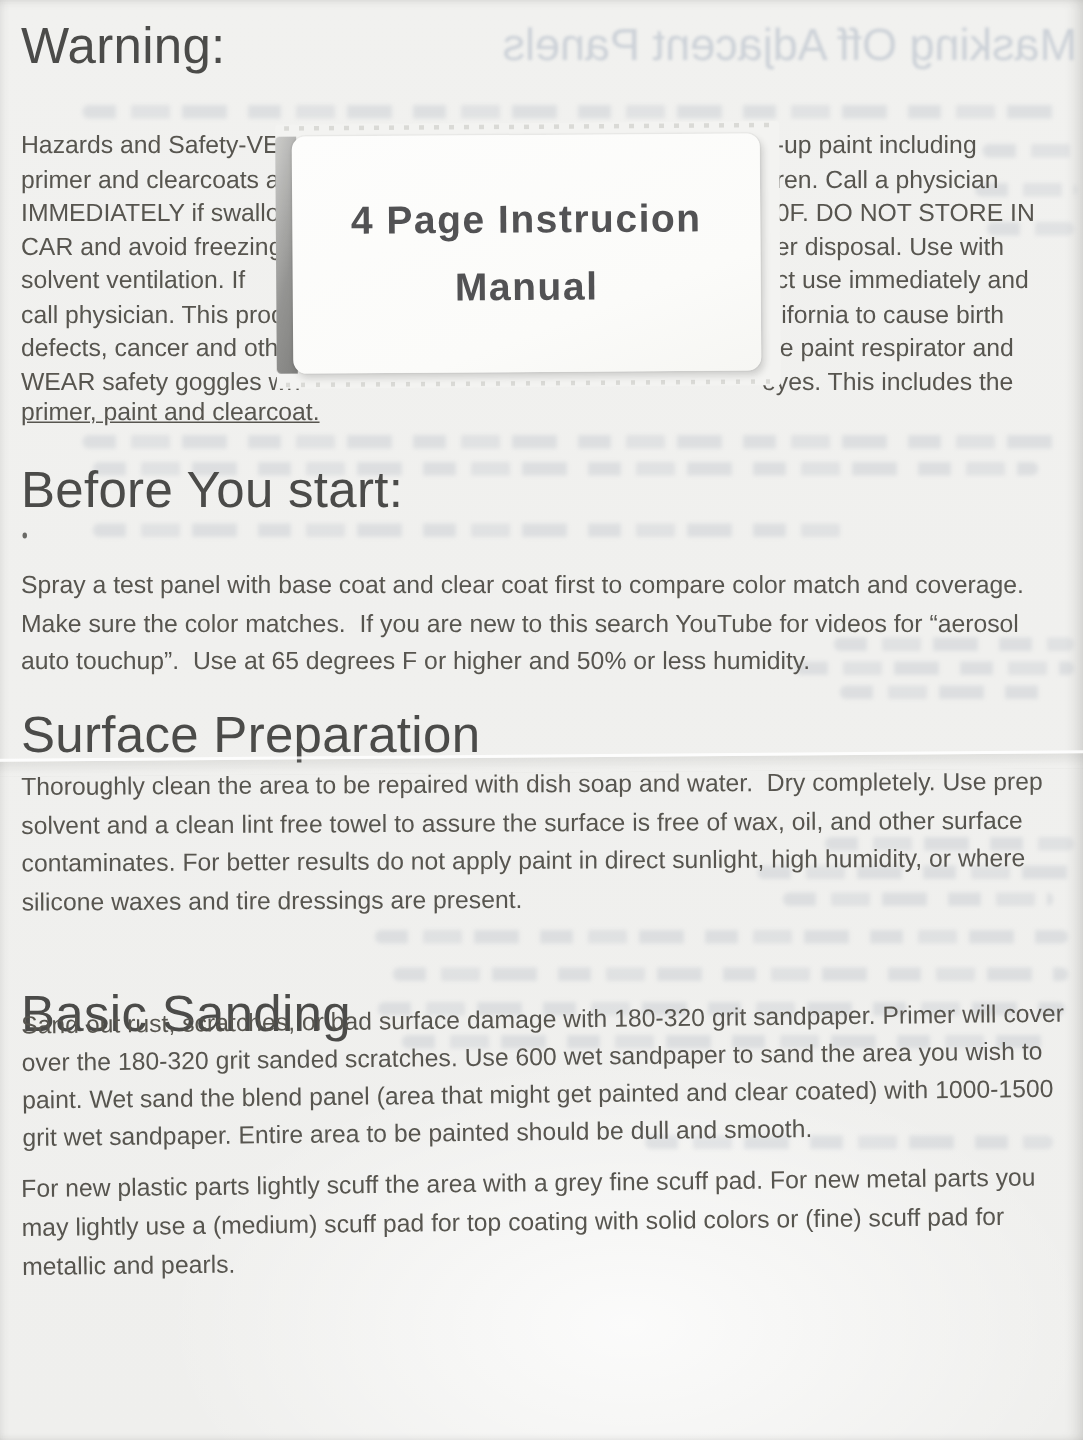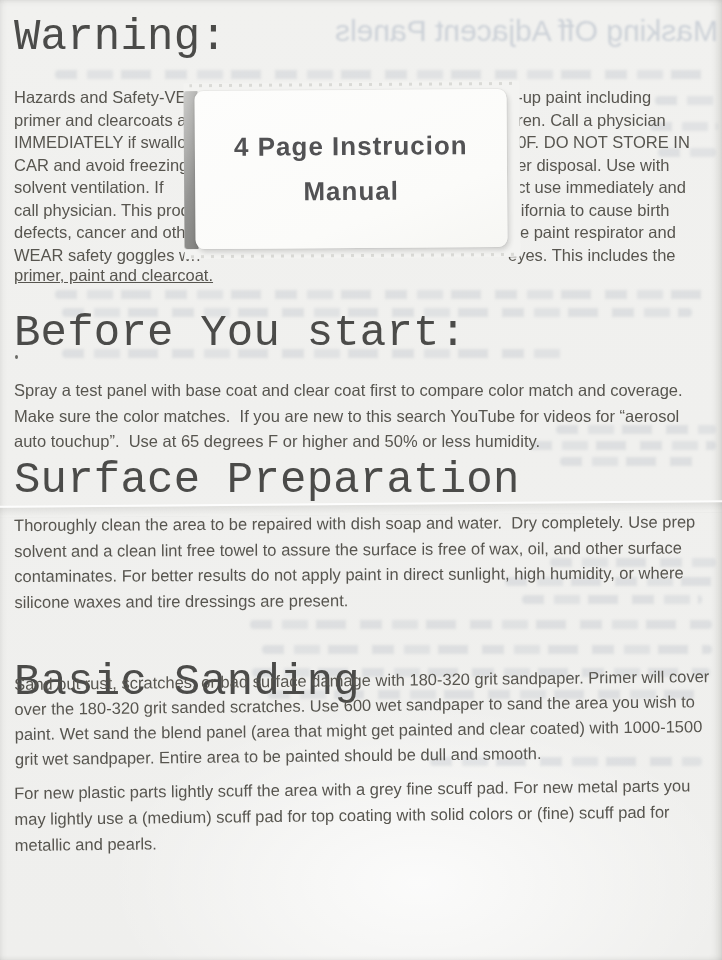--- a/index.html
+++ b/index.html
@@ -14,23 +14,22 @@
       radial-gradient(ellipse 520px 300px at 58% 92%, rgba(255,255,255,.75) 0%, rgba(255,255,255,0) 60%),
       linear-gradient(180deg,#f1f1ef 0%,#f0f0ee 45%,#efefed 100%);
     box-shadow:
       inset -7px 0 9px -4px rgba(60,60,58,.18),
       inset 4px 0 6px -3px rgba(60,60,58,.10),
       inset 0 5px 7px -4px rgba(60,60,58,.08),
       inset 0 -4px 6px -4px rgba(60,60,58,.06);
   }
   .h1{
     position:absolute;left:14px;
-    font-size:44px;font-weight:400;color:#4b4b49;letter-spacing:.2px;
+    font-size:34px;font-weight:400;color:#4b4b49;letter-spacing:.2px;
     white-space:nowrap;
-    font-family:Liberation Mono, monospace;
   }
   .body-text{
     position:absolute;left:14px;
     font-size:16.5px;color:#57554f;line-height:25.5px;
     white-space:pre-wrap;
   }
   .frag{white-space:nowrap;font-size:16.5px;color:#57554f;line-height:22.5px;}
   .fragcol{position:absolute;}
   .lastline{position:absolute;left:14px;font-size:16.5px;color:#57554f;white-space:nowrap;}
   
@@ -136,21 +135,21 @@
     <div class="label">
       <div class="l1">4 Page Instrucion</div>
       <div class="l2">Manual</div>
     </div>
   </div>
 
   <div class="h1" style="top:308px;">Before You start:</div>
   <div class="dot"></div>
   <div class="body-text" style="top:378px;width:694px;">Spray a test panel with base coat and clear coat first to compare color match and coverage. Make sure the color matches.  If you are new to this search YouTube for videos for “aerosol auto touchup”.  Use at 65 degrees F or higher and 50% or less humidity.</div>
 
-  <div class="h1" style="top:455px;">Surface Preparation</div>
+  <div class="h1" style="top:471px;">Surface Preparation</div>
   <div class="seam"></div>
   <div class="body-text tilt1" style="top:513px;width:698px;">Thoroughly clean the area to be repaired with dish soap and water.  Dry completely. Use prep solvent and a clean lint free towel to assure the surface is free of wax, oil, and other surface contaminates. For better results do not apply paint in direct sunlight, high humidity, or where silicone waxes and tire dressings are present.</div>
 
   <div class="h1" style="top:657px;">Basic Sanding</div>
   <div class="body-text tilt2" style="top:672px;width:702px;line-height:25px;">Sand out rust, scratches, or bad surface damage with 180-320 grit sandpaper. Primer will cover over the 180-320 grit sanded scratches. Use 600 wet sandpaper to sand the area you wish to paint. Wet sand the blend panel (area that might get painted and clear coated) with 1000-1500 grit wet sandpaper. Entire area to be painted should be dull and smooth.</div>
   <div class="body-text tilt2" style="top:780px;width:700px;line-height:26px;">For new plastic parts lightly scuff the area with a grey fine scuff pad. For new metal parts you may lightly use a (medium) scuff pad for top coating with solid colors or (fine) scuff pad for metallic and pearls.</div>
 
 </div>
 
 </body></html>

